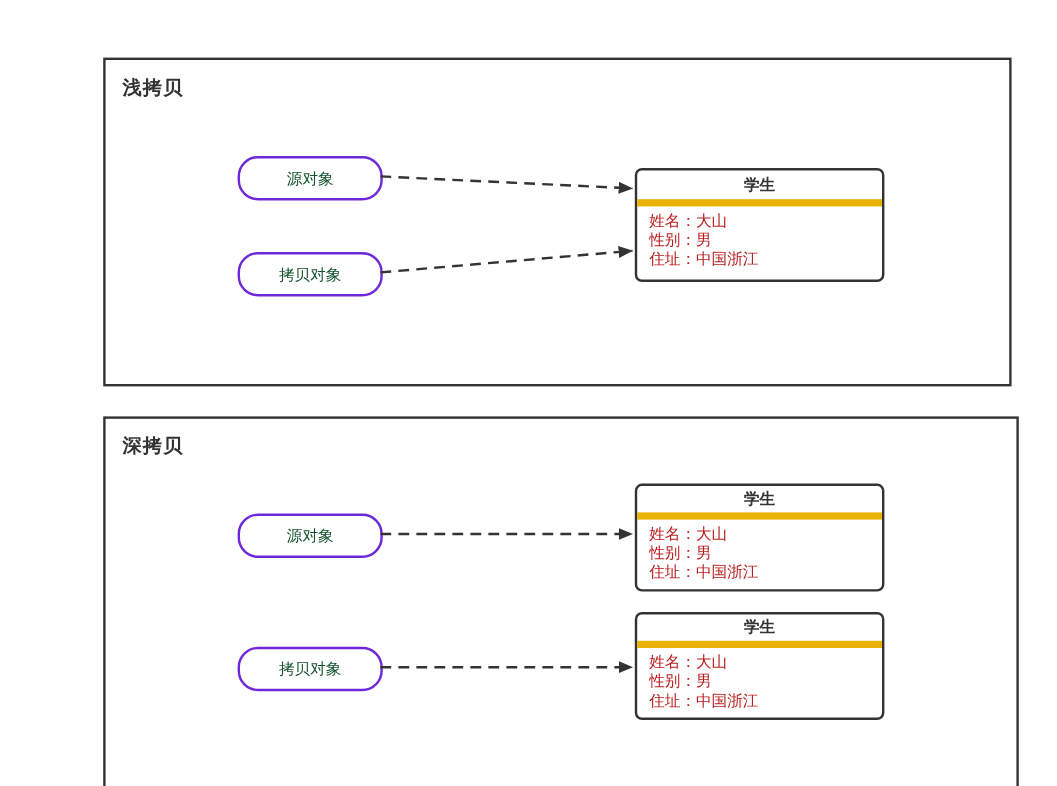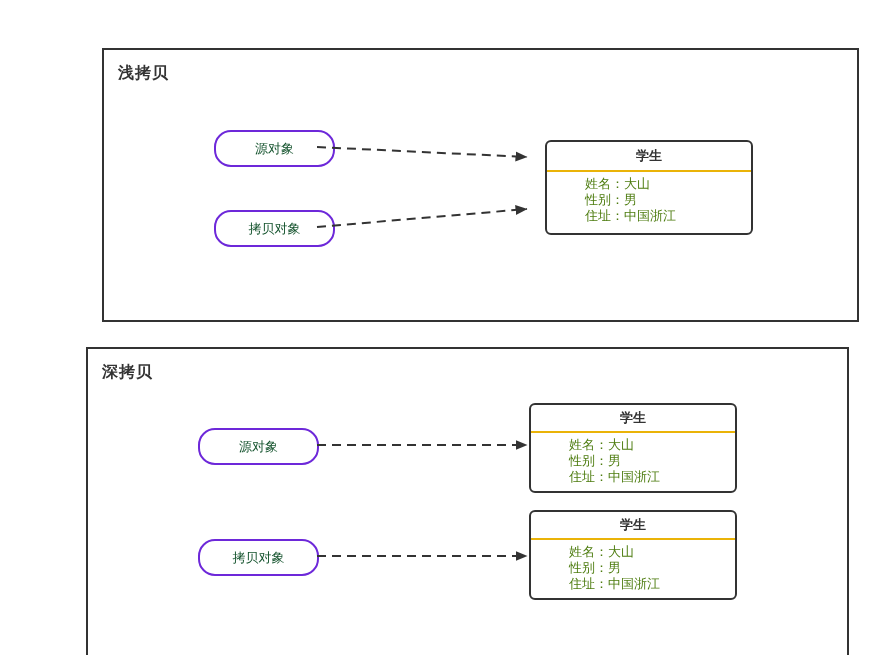--- a/index.html
+++ b/index.html
@@ -20,21 +20,21 @@
     left: 0; top: 0;
     width: 881px; height: 655px;
     z-index: 1;
   }
   .panel {
     position: absolute;
     border: 2px solid #333333;
     background: transparent;
     z-index: 0;
   }
-  .panel-shallow { left: 102px; top: 48px;  width: 757px; height: 274px; }
+  .panel-shallow { left: 86px; top: 48px;  width: 757px; height: 274px; }
   .panel-deep    { left: 86px; top: 347px; width: 763px; height: 325px; }
   .panel-title {
     position: absolute;
     left: 14px; top: 13px;
     font-size: 16px;
     font-weight: bold;
     color: #333333;
     letter-spacing: 1px;
   }
   .obj-box {
@@ -52,34 +52,33 @@
   }
   .student-box {
     position: absolute;
     width: 208px;
     border: 2px solid #333333;
     border-radius: 6px;
     background: #ffffff;
     z-index: 2;
   }
   .student-header {
-    border-bottom: 2px solid #eab308;
+    border-bottom: 6px solid #eab308;
     display: flex;
     align-items: center;
     justify-content: center;
     font-size: 13px;
     font-weight: bold;
     color: #333333;
   }
   .student-body {
     padding: 4px 2px 6px 10px;
     font-size: 13px;
     line-height: 16px;
-    color: #4d7c0f;
-    margin-left: 28px;
+    color: #b91c1c;
   }
   .watermark {
     position: absolute;
     right: 9px;
     bottom: 6px;
     font-size: 15px;
     color: #e0e0e0;
     z-index: 3;
     letter-spacing: 0.5px;
   }

